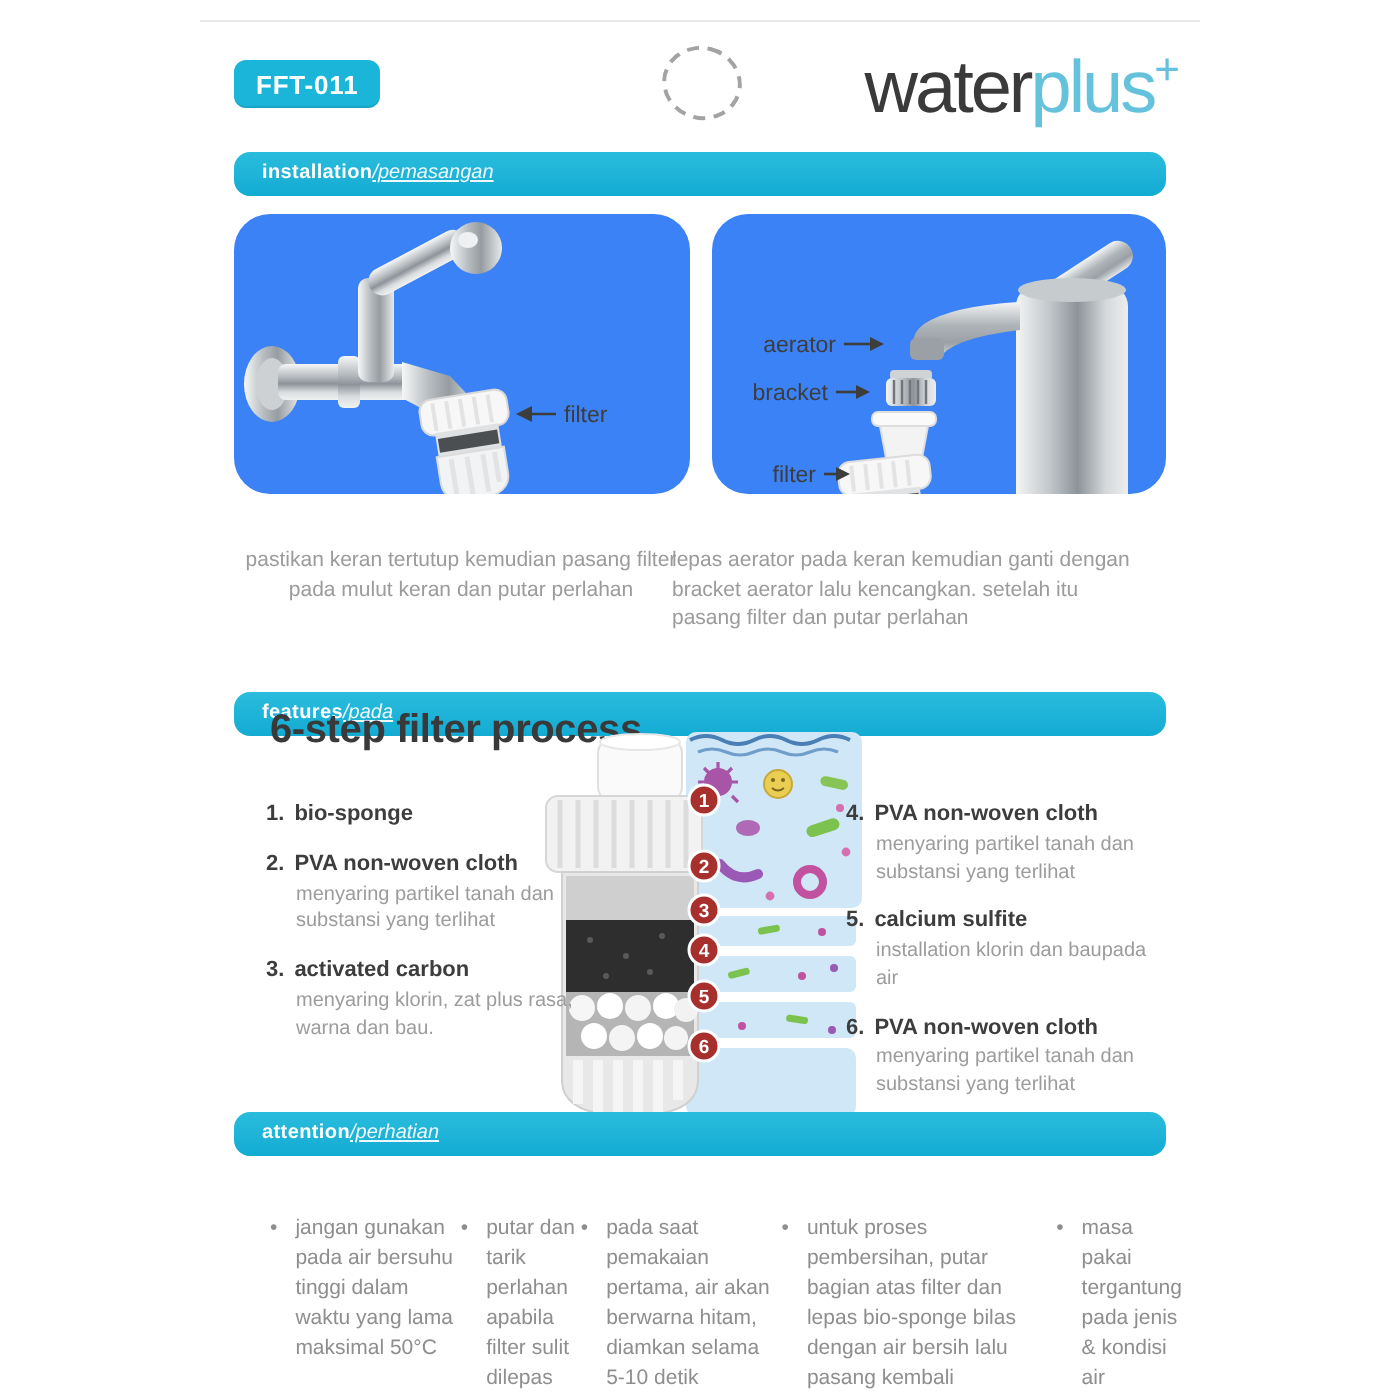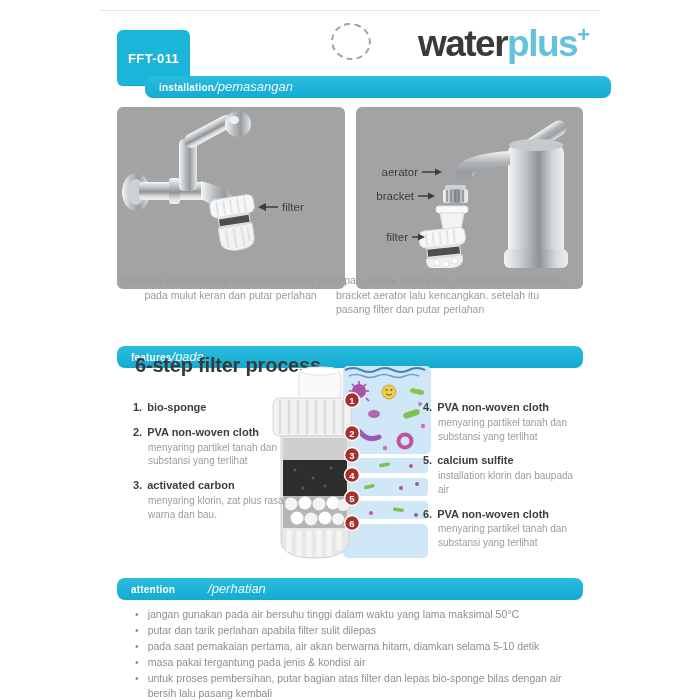--- a/index.html
+++ b/index.html
@@ -4,65 +4,65 @@
 <style>
   html,body{margin:0;padding:0;}
   body{
     width:700px;height:700px;background:#ffffff;position:relative;overflow:hidden;
     font-family:"Liberation Sans",sans-serif;
   }
   .abs{position:absolute;}
   
   .top-line{left:100px;top:10px;width:500px;height:1px;background:#e8e8e8;}
   .code-badge{
-    left:117px;top:30px;height:24px;padding:16px 11px;background:#1bb5d9;
+    left:117px;top:30px;height:24px;padding:0 11px;background:#1bb5d9;
     border-radius:6px;color:#fff;font-weight:bold;font-size:13px;letter-spacing:.4px;
     display:flex;align-items:center;box-shadow:inset 0 -1px 0 rgba(0,0,0,.08);
   }
   .dashed-circle{
     left:331px;top:23px;width:36px;height:33px;border:2px dashed #a3a3a3;
     border-radius:50%;transform:rotate(14deg);
   }
   .logo{
-    top:13px;right:110px;font-size:37px;font-weight:bold;letter-spacing:-1.5px;line-height:44px;
+    top:13px;right:110px;font-size:37px;font-weight:normal;letter-spacing:-1.5px;line-height:44px;
     white-space:nowrap;
   }
   .logo .w{color:#3a3a3a;}
   .logo .p{color:#64c2dd;}
   .logo .plus{color:#64c2dd;font-size:22px;vertical-align:14px;letter-spacing:0;}
   
   .bar{
     left:117px;width:466px;height:22px;border-radius:8px;
     background:linear-gradient(#2abcdd,#14abd3);
     color:#fff;display:flex;align-items:baseline;padding:0 0 0 14px;box-sizing:border-box;
     line-height:22px;
   }
   .bar .t{font-weight:bold;font-size:10px;letter-spacing:.2px;}
-  .bar .s{font-style:italic;font-size:13px;opacity:.93;}
-  .bar-installation{top:76px;margin-left:28px;}
+  .bar .s{font-style:italic;font-size:10px;opacity:.93;text-decoration:underline;}
+  .bar-installation{top:76px;}
   .bar-features{top:346px;}
-  .bar-attention{top:578px;gap:33px;}
-  
-  .imgbox{top:107px;height:182px;background:#a3a3a3;border-radius:6px;overflow:hidden;}
+  .bar-attention{top:556px;}
+  
+  .imgbox{top:107px;height:140px;background:#3b82f6;border-radius:18px;overflow:hidden;}
   .imgbox-left{left:117px;width:228px;}
   .imgbox-right{left:356px;width:227px;}
   .caption{top:273px;color:#9b9b9b;font-size:10.5px;line-height:1.4;}
   .caption-left{left:118px;width:225px;text-align:center;}
   .caption-right{left:336px;width:235px;}
   
   .heading{left:135px;top:354px;font-size:20px;font-weight:bold;color:#393939;letter-spacing:-.2px;}
   .steps-col{display:flex;flex-direction:column;}
   .steps-left{left:133px;top:401px;width:157px;}
   .steps-right{left:423px;top:401px;width:165px;}
   .step{margin-bottom:11px;}
   .step-head{display:flex;gap:5px;font-size:11px;font-weight:bold;color:#3d3d3d;line-height:1.25;}
   .step-desc{margin-left:15px;margin-top:1px;font-size:10px;color:#9c9c9c;line-height:1.38;width:142px;}
   .diagram{left:265px;top:362px;width:170px;height:212px;}
   
-  .bullets{left:133px;top:607px;width:458px;display:flex;flex-direction:column;}
+  .bullets{left:133px;top:607px;width:458px;display:flex;flex-direction:row;}
   .bullet-item{display:flex;font-size:10.5px;color:#8e8e8e;line-height:1.42;margin-bottom:1px;}
   .bullet-item::before{content:"\2022";margin:0 9px 0 2px;color:#8e8e8e;}
   svg text{font-family:"Liberation Sans",sans-serif;}
 </style>
 </head>
 <body>
 
 <div class="abs top-line"></div>
 <div class="abs code-badge">
   <span>FFT-011</span>
@@ -354,18 +354,18 @@
   <div class="bullet-item">
       <span>jangan gunakan pada air bersuhu tinggi dalam waktu yang lama maksimal 50°C</span>
     </div>
   <div class="bullet-item">
       <span>putar dan tarik perlahan apabila filter sulit dilepas</span>
     </div>
   <div class="bullet-item">
       <span>pada saat pemakaian pertama, air akan berwarna hitam, diamkan selama 5-10 detik</span>
     </div>
   <div class="bullet-item">
+      <span>untuk proses pembersihan, putar bagian atas filter dan lepas bio-sponge bilas dengan air bersih lalu pasang kembali</span>
+    </div>
+  <div class="bullet-item">
       <span>masa pakai tergantung pada jenis &amp; kondisi air</span>
     </div>
-  <div class="bullet-item">
-      <span>untuk proses pembersihan, putar bagian atas filter dan lepas bio-sponge bilas dengan air bersih lalu pasang kembali</span>
-    </div>
 </div>
 
 </body></html>

